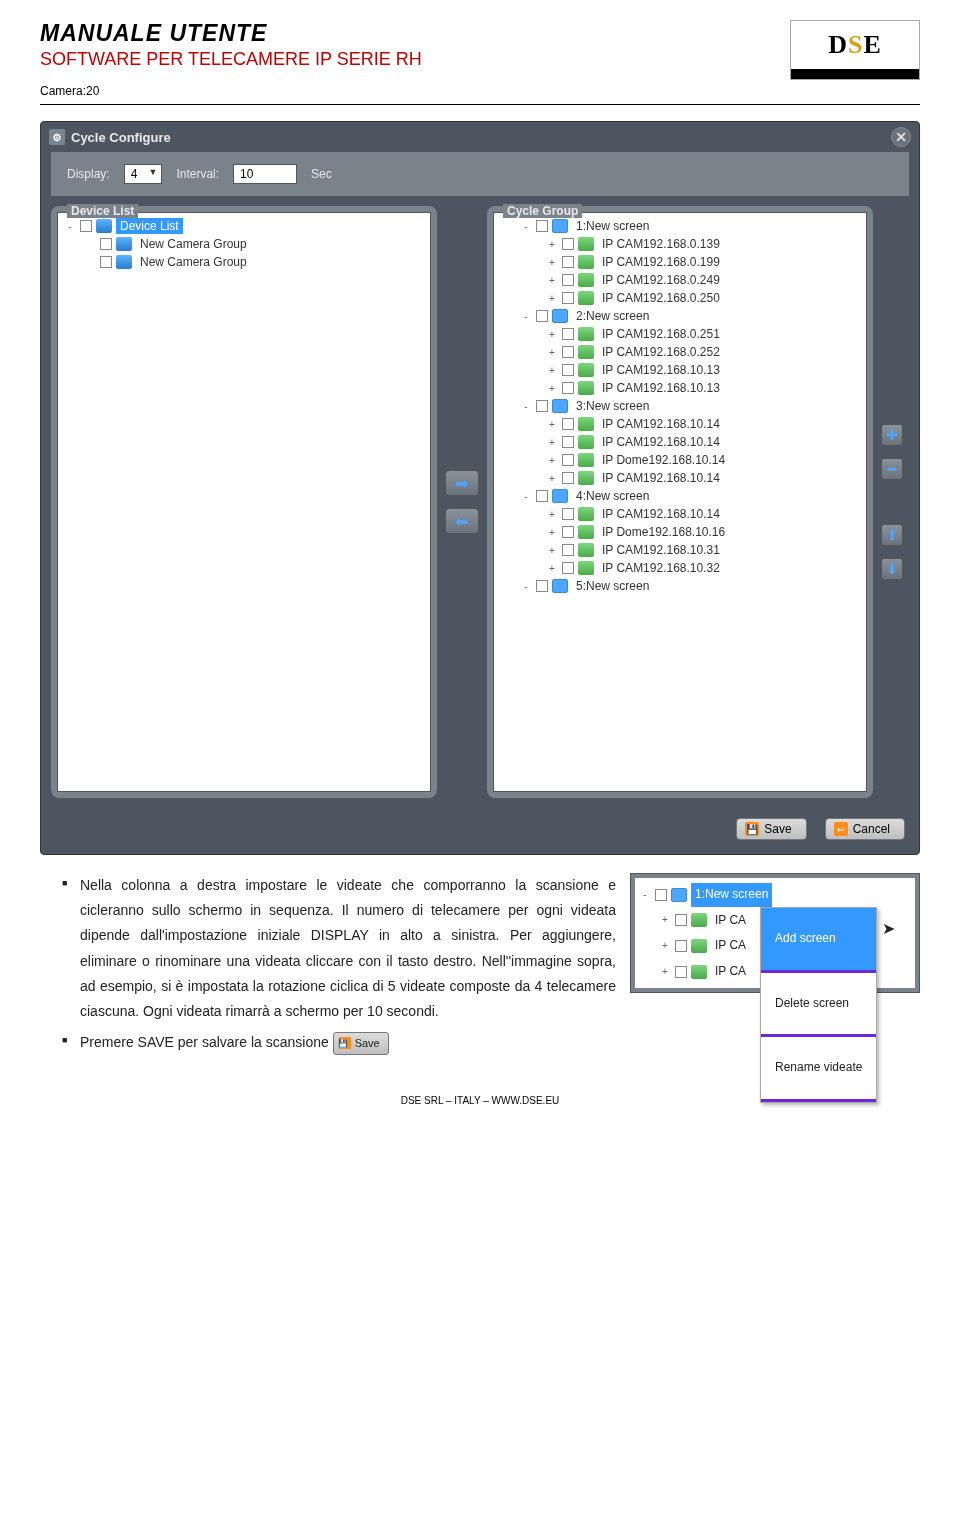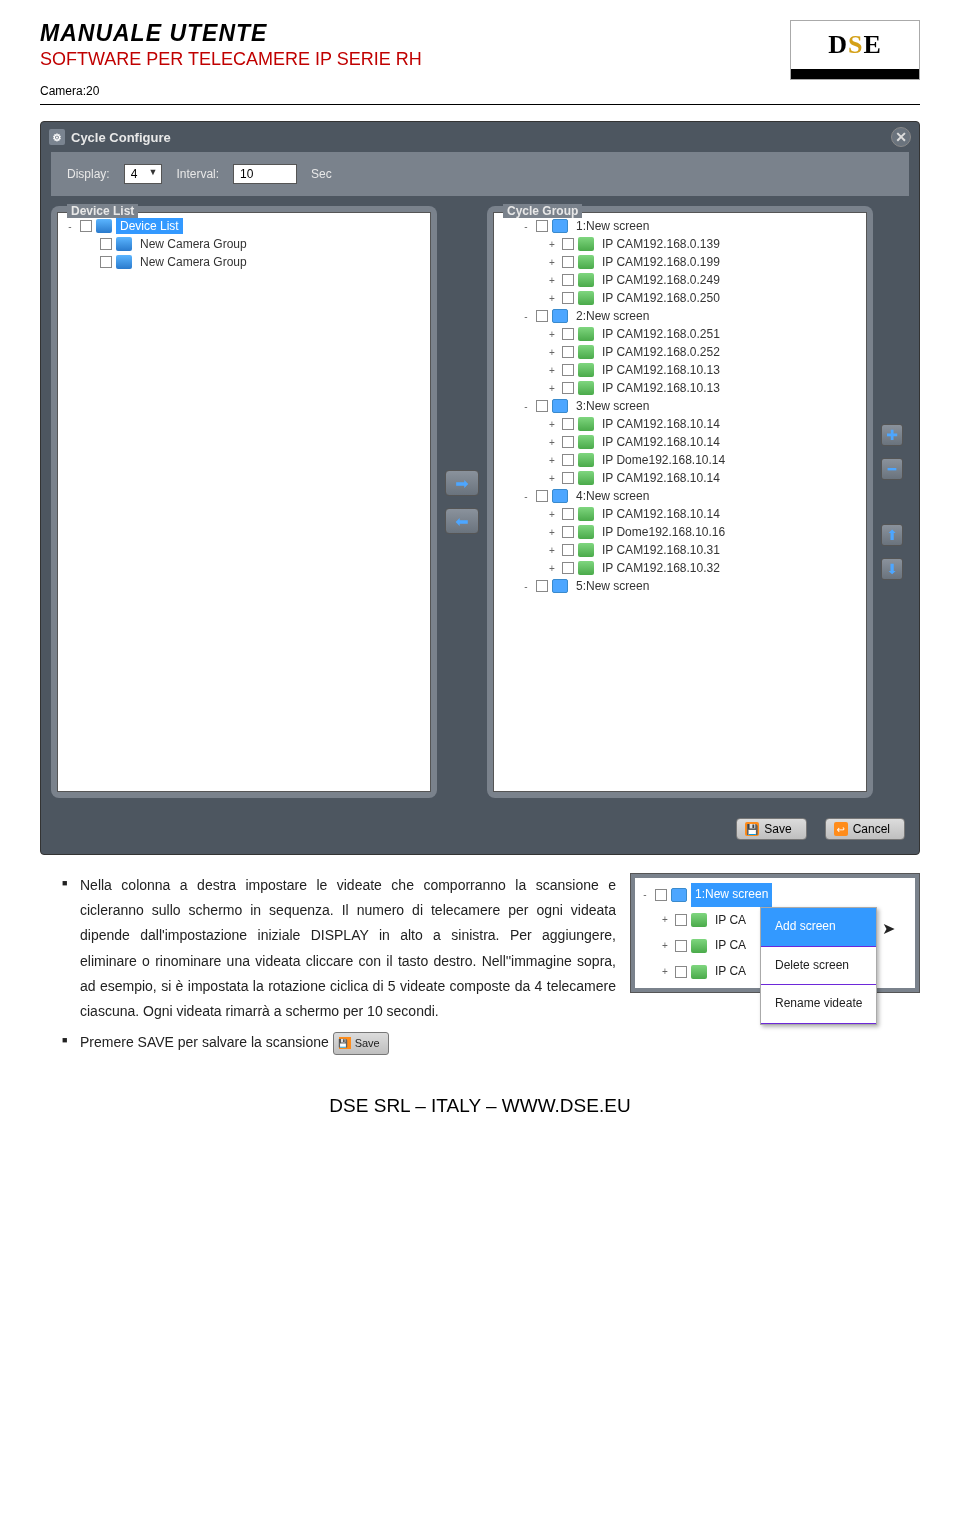--- a/index.html
+++ b/index.html
@@ -54,31 +54,31 @@
   .footer-buttons { display: flex; justify-content: flex-end; gap: 18px; padding: 10px 14px 14px; }
   .dlg-btn { background: linear-gradient(#dcdcdc, #bfbfbf); border: 1px solid #777; border-radius: 4px; padding: 3px 14px 3px 8px; font-size: 12px; display: flex; align-items: center; gap: 5px; cursor: pointer; }
   .dlg-btn .bicon { width: 14px; height: 14px; border-radius: 2px; display: flex; align-items: center; justify-content: center; font-size: 10px; }
   .save-icon { background: #ff8c1a; color: #fff; }
   .cancel-icon { background: #ff8c1a; color: #fff; }
 
   .context-overlay { position: relative; float: right; width: 290px; height: 130px; margin: 0 0 10px 14px; }
   .ctx-bg { background: #7a828c; border: 1px solid #555; padding: 4px; }
   .ctx-tree { background: #fff; padding: 4px; font-size: 12px; }
   .ctx-menu { position: absolute; top: 34px; left: 130px; background: #fff; border: 1px solid #aaa; font-size: 12px; box-shadow: 2px 2px 4px rgba(0,0,0,0.3); }
-  .ctx-menu .mi { padding: 8px 14px; border-bottom: 1px solid #6d28d9; cursor: pointer; }
+  .ctx-menu .mi { padding: 20px 14px; border-bottom: 3px solid #6d28d9; cursor: pointer; }
   .ctx-menu .mi.first { background: #3399ff; color: #fff; }
   .ctx-cursor { position: absolute; top: 42px; left: 252px; font-size: 16px; }
 
   .body-text { font-size: 14px; line-height: 1.8; color: #222; clear: both; }
   .body-text ul { list-style: none; }
   .body-text li { position: relative; padding-left: 40px; margin-bottom: 6px; text-align: justify; }
   .body-text li::before { content: "■"; position: absolute; left: 22px; top: 2px; font-size: 9px; }
   .inline-save-btn { display: inline-flex; align-items: center; gap: 4px; background: linear-gradient(#dcdcdc, #bfbfbf); border: 1px solid #777; border-radius: 3px; padding: 1px 8px 1px 5px; font-size: 11px; vertical-align: middle; }
 
-  .page-footer { text-align: center; font-size: 19px; margin-top: 40px; }
+  .page-footer { text-align: center; font-size: 10px; margin-top: 40px; }
 </style>
 </head>
 <body>
 
 <div class="header-wrap">
   <div>
     <div class="header-title">MANUALE UTENTE</div>
     <div class="header-subtitle">SOFTWARE PER TELECAMERE IP SERIE RH</div>
     <div class="page-label">Camera:20</div>
   </div>

